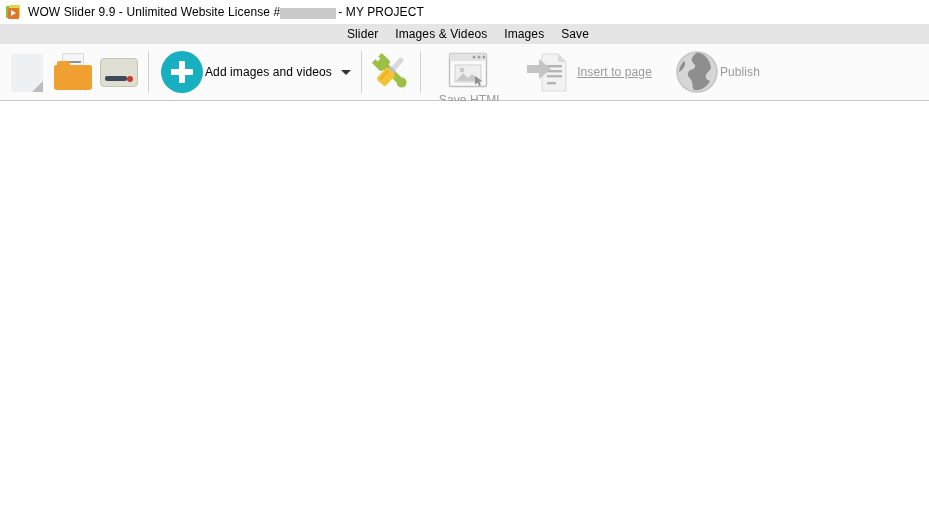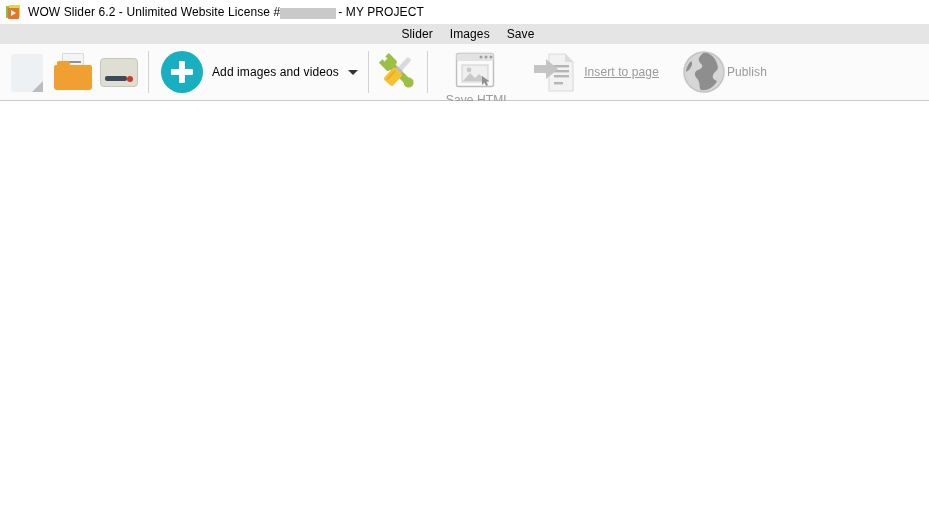--- a/index.html
+++ b/index.html
@@ -260,28 +260,29 @@
 <body>
 
 <div class="titlebar">
   <div class="app-icon">
     <div class="sq-a"></div>
     <div class="sq-b"></div>
     <div class="sq-c"></div>
     <div class="tri"></div>
   </div>
   <div class="title-text">
-    <span>WOW Slider 6.2 - Unlimited Website License #</span>
+    <span>WOW Slider 9.9 - Unlimited Website License #</span>
     <span class="license-redaction"></span>
     <span>- MY PROJECT</span>
   </div>
 </div>
 
 <div class="menubar">
   <div class="menu-item">Slider</div>
+  <div class="menu-item">Images &amp; Videos</div>
   <div class="menu-item">Images</div>
   <div class="menu-item">Save</div>
 </div>
 
 <div class="toolbar">
 
   <div class="tb-btn">
     <div class="icon-box">
       <div class="ic-newpage"></div>
     </div>
@@ -306,21 +307,21 @@
       </div>
     </div>
   </div>
 
   <div class="tb-sep"></div>
 
   <div class="tb-btn" style="margin-left:4px;">
     <div class="icon-box">
       <div class="ic-plus"></div>
     </div>
-    <span class="tb-label" style="margin-left:7px;">Add images and videos</span>
+    <span class="tb-label" style="margin-left:0;">Add images and videos</span>
   </div>
   <div class="caret"></div>
 
   <div class="tb-sep" style="margin-left:10px;"></div>
 
   <div class="tb-btn">
     <div class="icon-box">
       <svg width="46" height="46" viewBox="0 0 46 46" aria-hidden="true">
         <g transform="rotate(-45 23 23)">
           <rect x="19.5" y="6" width="7" height="34" rx="2.5" fill="#9cbf45"></rect>

